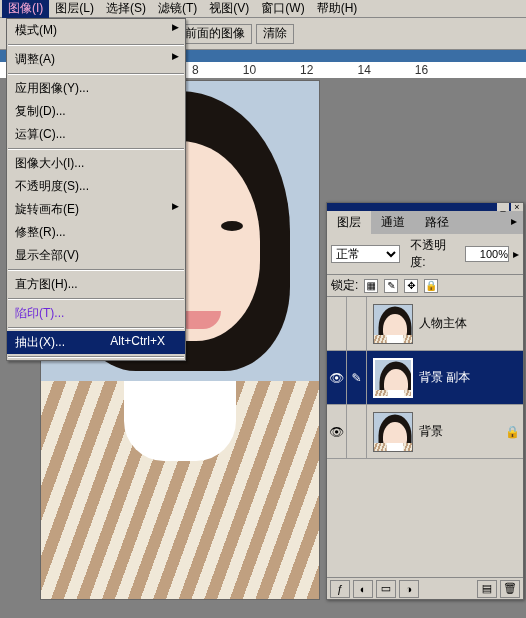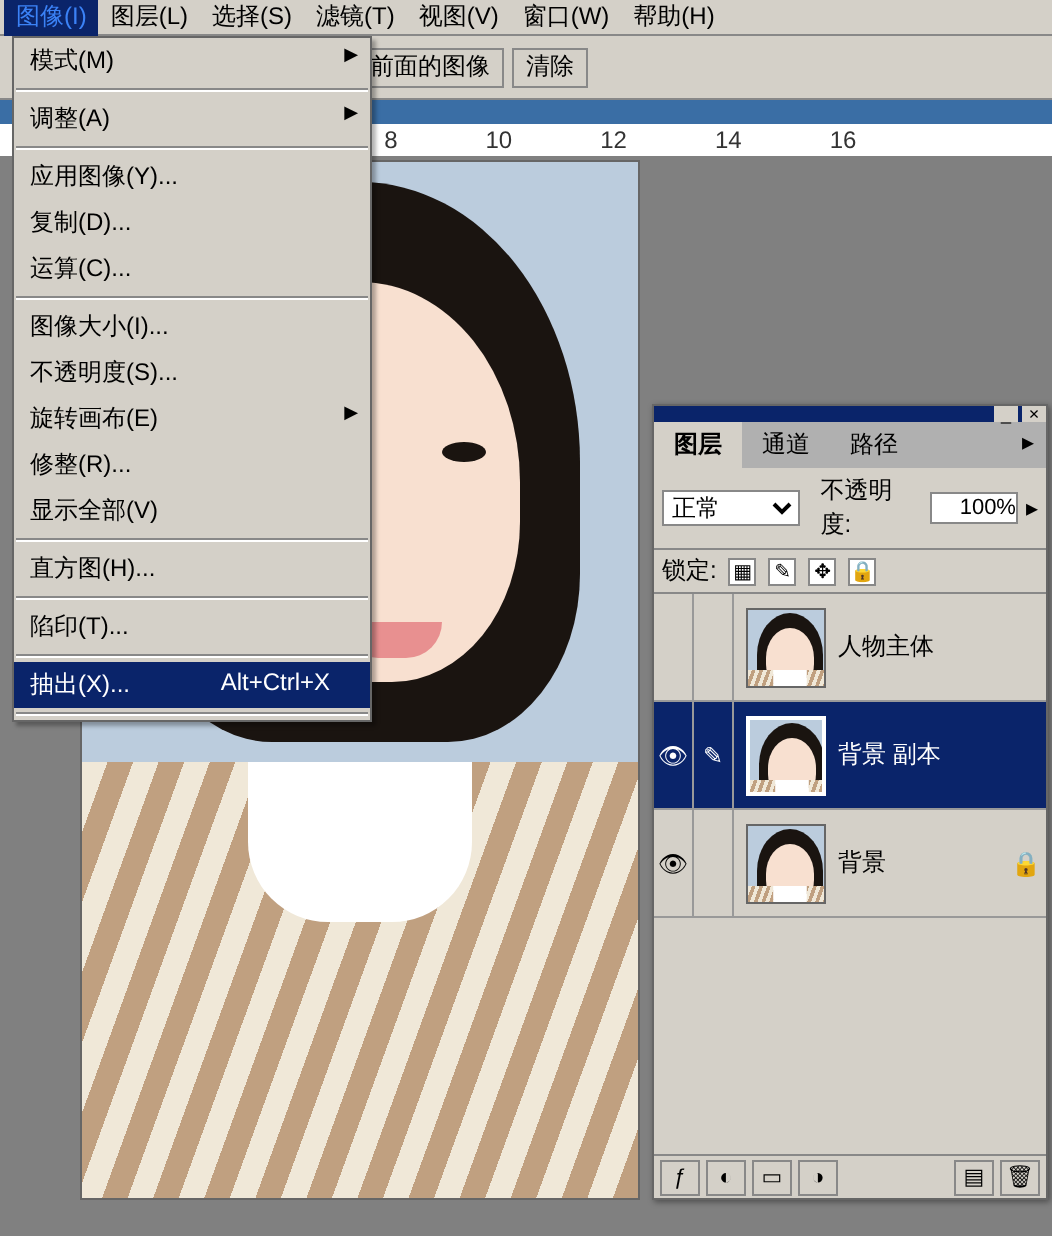--- a/index.html
+++ b/index.html
@@ -1,19 +1,19 @@
 <!DOCTYPE html>
 <html><head>
 <meta charset="utf-8">
 <style>
 * { box-sizing: border-box; margin: 0; padding: 0; font-family: "SimSun", sans-serif; font-size: 12px; }
 body { background: #808080; width: 526px; height: 618px; overflow: hidden; position: relative; }
 .menubar { background: #d4d0c8; height: 18px; display: flex; align-items: center; padding: 0 2px; border-bottom: 1px solid #888; }
 .menubar span { padding: 1px 6px; cursor: default; }
-.menubar span.active { background: #0a246a; color: #3b82f6; }
+.menubar span.active { background: #0a246a; color: #f9a8d4; }
 .toolbar { background: #d4d0c8; height: 32px; display: flex; align-items: center; padding: 0 4px; gap: 6px; border-bottom: 1px solid #888; }
 .toolbar .grp { display: flex; gap: 4px; margin-left: 84px; justify-content: center; }
 .toolbar select, .toolbar button { height: 20px; background: #d4d0c8; border: 1px solid #888; font-size: 12px; padding: 0 6px; }
 .bluebar { background: #3a6ea5; height: 12px; }
 .ruler { background: #fff; height: 16px; display: flex; align-items: center; padding-left: 40px; gap: 44px; font-size: 10px; color: #333; overflow: hidden; }
 .ruler span { display: inline-block; }
 .canvas { position: absolute; left: 40px; top: 80px; width: 280px; height: 520px; background: linear-gradient(135deg, #c8d8e8, #a8c0d8); border: 1px solid #666; overflow: hidden; }
 .portrait { width: 100%; height: 100%; background: #bcd; position: relative; }
 .hair { position: absolute; left: 50%; top: 10px; transform: translateX(-50%); width: 220px; height: 280px; background: #1a1410; border-radius: 50% 50% 30% 30%; }
 .hair::after { content: ""; position: absolute; left: 50%; top: 50px; transform: translateX(-50%); width: 160px; height: 200px; background: #f8e0d0; border-radius: 50% 50% 40% 40%; }
@@ -29,21 +29,21 @@
 .dropdown .mi { padding: 3px 20px 3px 8px; position: relative; cursor: default; display: flex; justify-content: space-between; }
 .dropdown .mi.hl { background: #0a246a; color: #fff; }
 .dropdown .mi .arrow { position: absolute; right: 6px; }
 .dropdown hr { border: none; border-top: 1px solid #888; border-bottom: 1px solid #fff; margin: 2px 1px; }
 
 .panel { position: absolute; right: 2px; top: 202px; width: 198px; background: #d4d0c8; border: 1px solid #666; box-shadow: 1px 1px 3px rgba(0,0,0,0.4); z-index: 50; }
 .panel-title { background: #0a246a; height: 8px; display: flex; justify-content: flex-end; }
 .panel-title span { width: 12px; height: 8px; background: #d4d0c8; margin-left: 2px; font-size: 9px; text-align:center; line-height:8px; }
 .tabs { display: flex; background: #b0b0b0; }
 .tabs span { padding: 3px 10px; cursor: default; }
-.tabs span.active { background: #d4d0c8; font-weight: bold; }
+.tabs span.active { background: #d4d0c8; }
 .tabs .opt { margin-left: auto; padding: 3px 6px; }
 .panel-row { display: flex; align-items: center; padding: 3px 4px; gap: 4px; }
 .panel-row select { border: 1px solid #888; background: #fff; height: 18px; font-size: 12px; }
 .panel-row input { border: 1px solid #888; width: 44px; height: 16px; font-size: 11px; text-align: right; }
 .lockrow { display: flex; align-items: center; padding: 2px 4px; gap: 6px; border-top: 1px solid #888; border-bottom: 1px solid #888; }
 .lockrow .ic { width: 14px; height: 14px; border: 1px solid #888; background: #fff; display:inline-flex; align-items:center; justify-content:center; font-size:10px;}
 .layers { height: 280px; overflow: auto; background: #d4d0c8; }
 .layer { display: flex; align-items: center; height: 54px; border-bottom: 1px solid #999; }
 .layer.sel { background: #0a246a; color: #fff; }
 .layer .vis { width: 20px; height: 54px; display: flex; align-items: center; justify-content: center; border-right: 1px solid #999; }
@@ -135,21 +135,21 @@
       <span>修整(R)...</span>
     </div>
     <div class="mi">
       <span>显示全部(V)</span>
     </div>
     <hr>
     <div class="mi">
       <span>直方图(H)...</span>
     </div>
     <hr>
-    <div class="mi" style="color: #000000;">
+    <div class="mi" style="color: #6d28d9;">
       <span>陷印(T)...</span>
     </div>
     <hr>
     <div class="mi hl">
       <span>抽出(X)...</span>
       <span>Alt+Ctrl+X</span>
     </div>
     <hr>
   </div>
 

